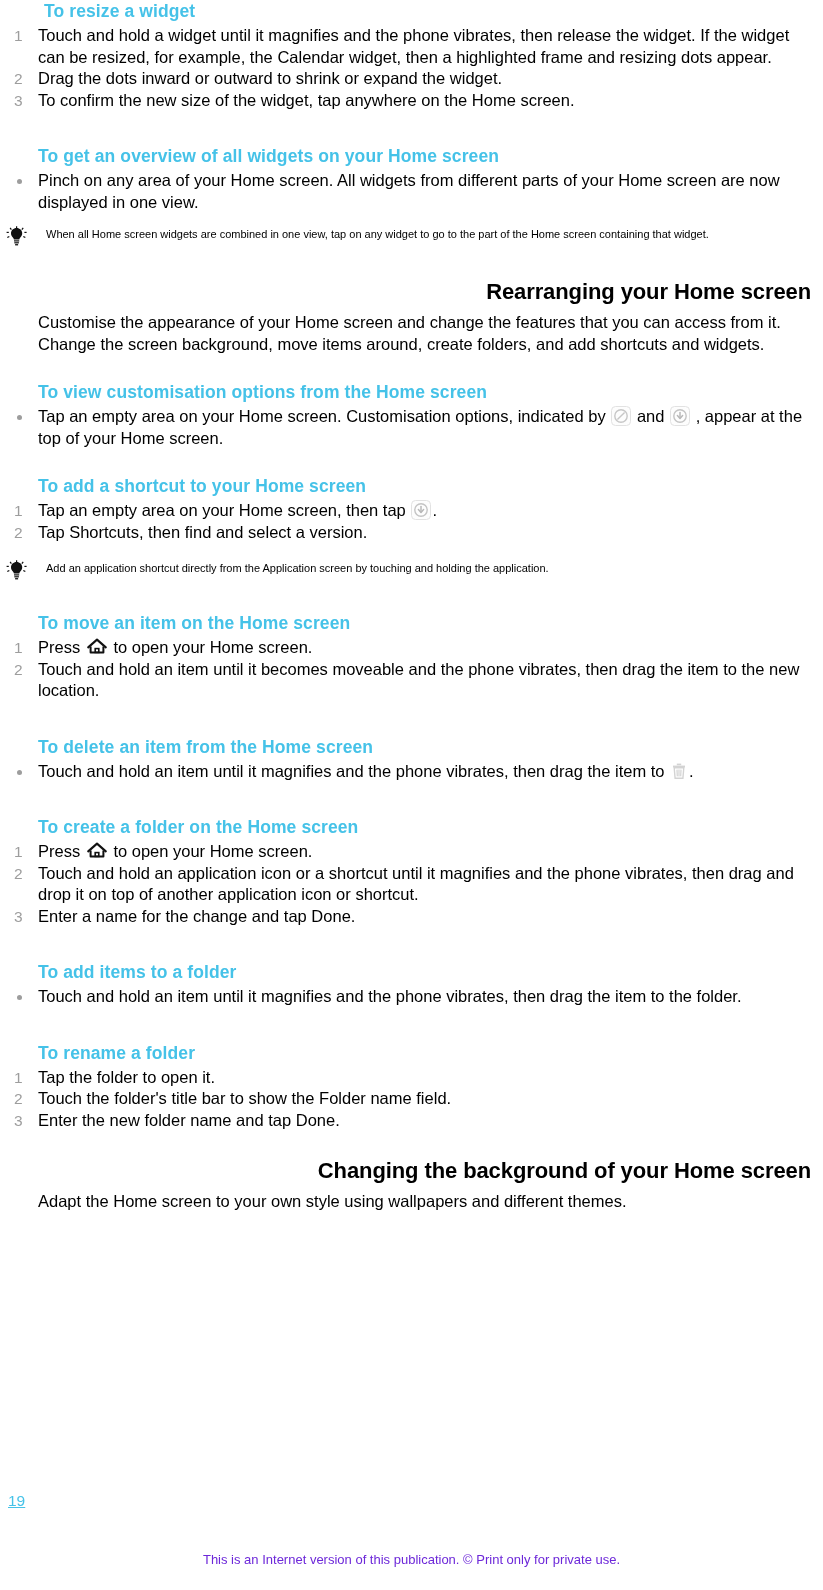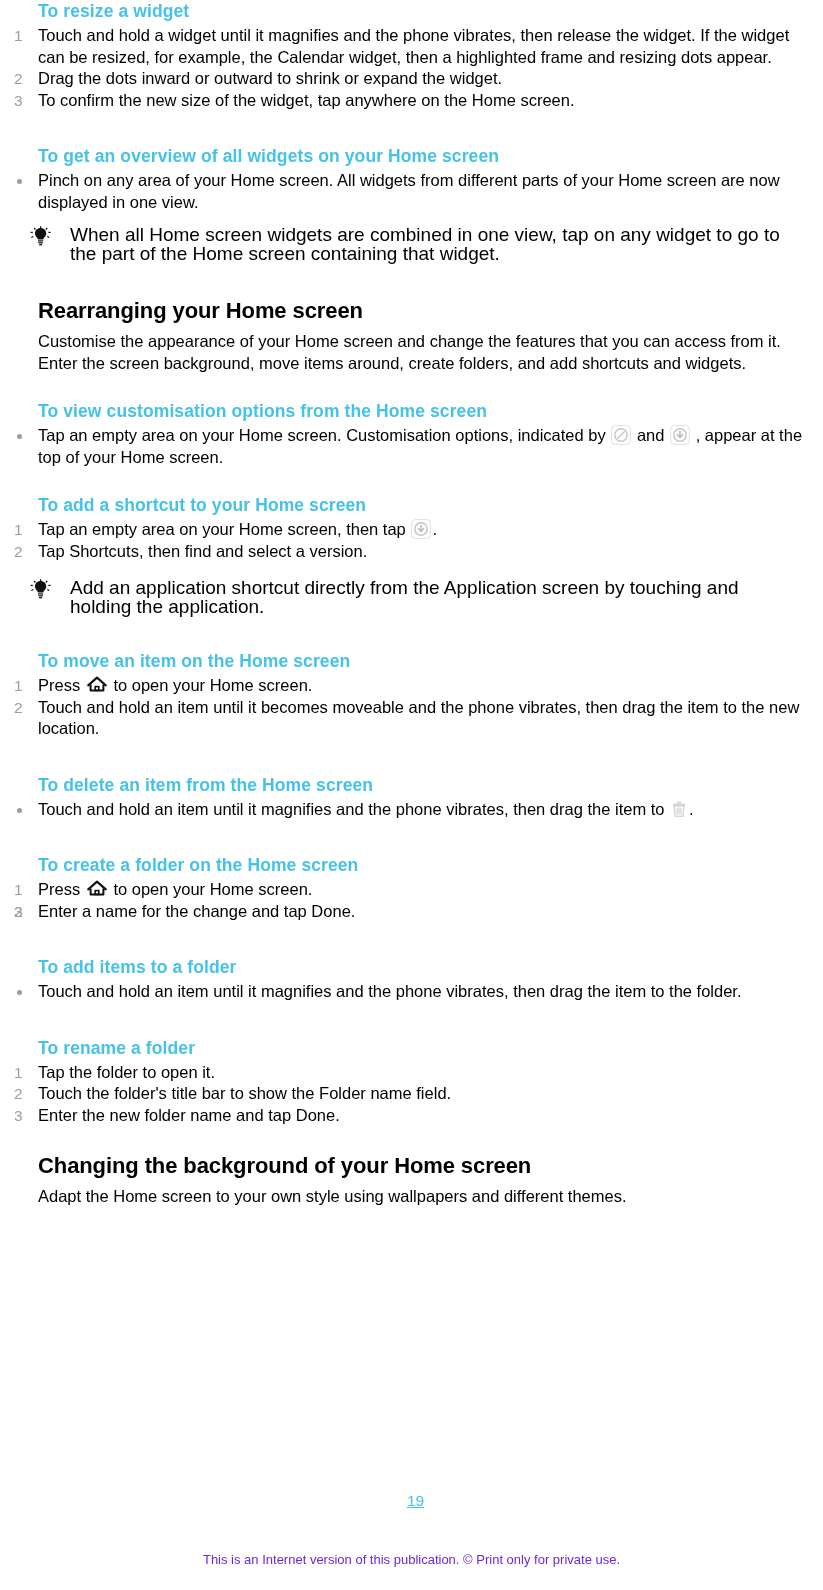--- a/index.html
+++ b/index.html
@@ -27,30 +27,31 @@
   
   .h-blue {
     color: #45c2e8;
     font-size: 17.5px;
     font-weight: bold;
     line-height: 22px;
     margin: 0;
     padding: 0 0 3px 38px;
     letter-spacing: 0.1px;
   }
-  .h-blue.tight { padding-top: 0; }
+  .h-blue.tight { padding-top: 0; margin-left: 6px; }
 
   .h-black {
     color: #000000;
     font-size: 22px;
     font-weight: bold;
     line-height: 28px;
     margin: 0;
     padding: 0 0 6px 38px;
     letter-spacing: -0.1px;
+    text-align: right;
   }
 
   .body-para {
     font-size: 16.5px;
     line-height: 21.5px;
     margin: 0;
     padding: 0 10px 0 38px;
   }
 
   
@@ -84,23 +85,22 @@
     width: 5px;
     height: 5px;
     border-radius: 50%;
     background: #9d9d9d;
   }
 
   
   .tip {
     position: relative;
     padding: 0 10px 0 46px;
-    font-size: 19px;
+    font-size: 11px;
     line-height: 19px;
-    margin-left: 24px;
   }
   .tip .bulb {
     position: absolute;
     left: 4px;
     top: 1px;
     width: 26px;
     height: 22px;
   }
   .sp-12 { height: 12px; }
   .sp-16 { height: 16px; }
@@ -116,21 +116,21 @@
     margin: 0 1px;
   }
   .ic svg { display: block; }
 
   
   .page-number {
     position: absolute;
     left: 8px;
     right: 0;
     top: 1492px;
-    text-align: center;
+    text-align: left;
     color: #45c2e8;
     font-size: 15.5px;
     line-height: 18px;
     text-decoration: underline;
   }
   .footer-note {
     position: absolute;
     left: 0;
     right: 0;
     top: 1552px;
@@ -194,21 +194,21 @@
         </g>
       </svg>
     </span>
     <span>When all Home screen widgets are combined in one view, tap on any widget to go to the part of the Home screen containing that widget.</span>
   </div>
 
   <div class="sp-34"></div>
 
   <h2 class="h-black">Rearranging your Home screen</h2>
 
-  <p class="body-para">Customise the appearance of your Home screen and change the features that you can access from it. Enter the screen background, move items around, create folders, and add shortcuts and widgets.</p>
+  <p class="body-para">Customise the appearance of your Home screen and change the features that you can access from it. Change the screen background, move items around, create folders, and add shortcuts and widgets.</p>
 
   <div class="sp-26"></div>
 
   <h3 class="h-blue">To view customisation options from the Home screen</h3>
 
   <ul class="proc">
     <li>
       <span class="bullet-dot"></span>
       <span>Tap an empty area on your Home screen. Customisation options, indicated by</span>
       <span class="ic">
@@ -333,20 +333,21 @@
         <svg width="22" height="20" viewBox="0 0 22 20">
           <path d="M2.2 10.4 L11 2.6 L19.8 10.4" fill="none" stroke="#111111" stroke-width="2.1" stroke-linecap="round" stroke-linejoin="round"></path>
           <path d="M4.6 9.6 L4.6 15.4 L17.4 15.4 L17.4 9.6" fill="none" stroke="#111111" stroke-width="2.0" stroke-linejoin="round"></path>
           <rect x="9.2" y="11.6" width="3.6" height="3.8" fill="none" stroke="#111111" stroke-width="1.6"></rect>
         </svg>
       </span>
       <span>to open your Home screen.</span>
     </li>
     <li>
       <span class="marker">2</span>
+      <span>Touch and hold an application icon or a shortcut until it magnifies and the phone vibrates, then drag and drop it on top of another application icon or shortcut.</span>
     </li>
     <li>
       <span class="marker">3</span>
       <span>Enter a name for the change and tap </span><b>Done</b><span>.</span>
     </li>
   </ol>
 
   <div class="sp-34"></div>
 
   <h3 class="h-blue">To add items to a folder</h3>

